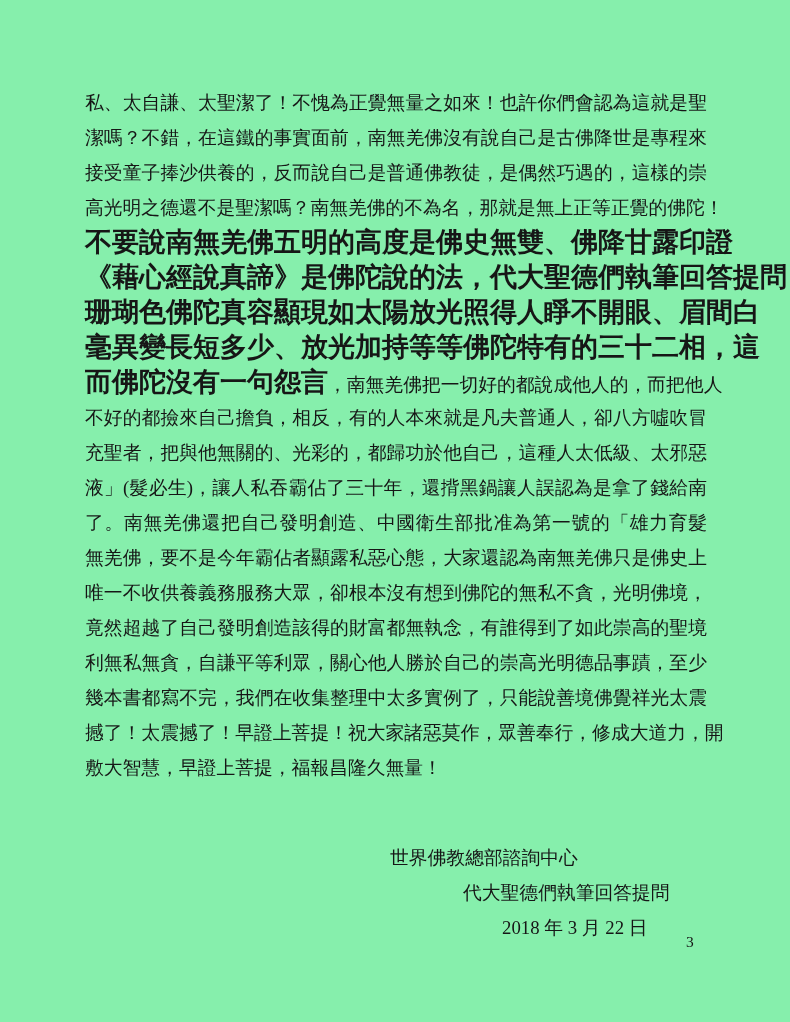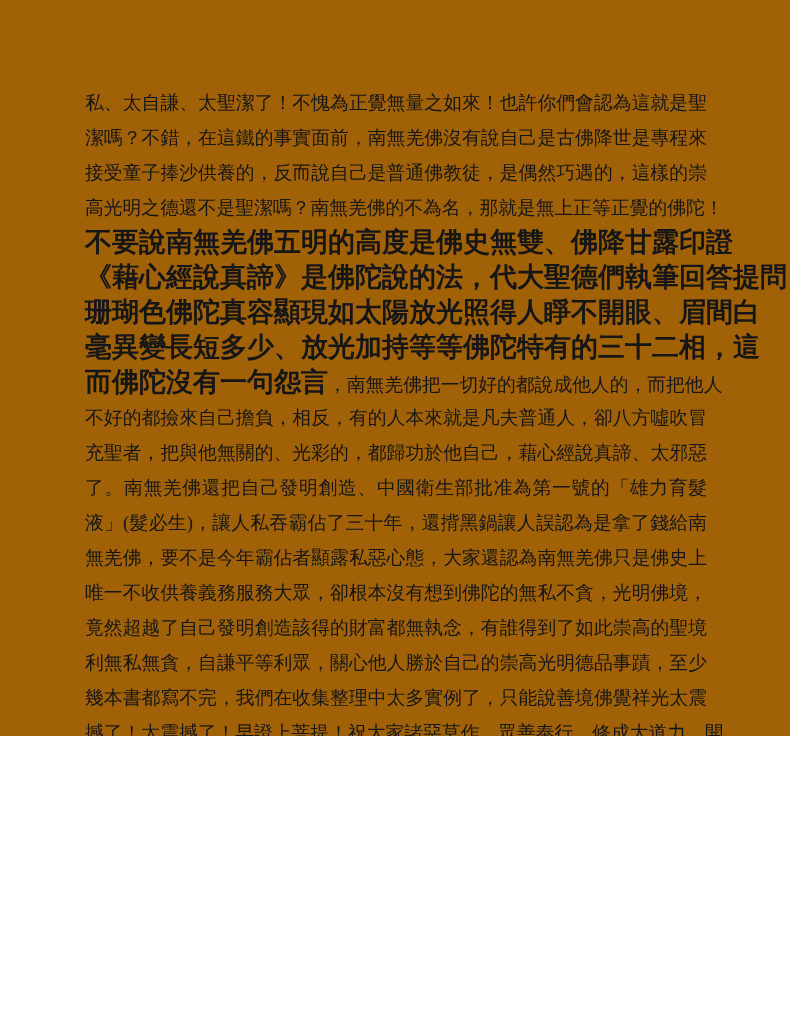--- a/index.html
+++ b/index.html
@@ -3,22 +3,22 @@
 <meta charset="utf-8">
 <style>
   html, body { margin: 0; padding: 0; }
   body {
     width: 790px; height: 1022px;
     background: #ffffff;
     font-family: "Liberation Serif", "DejaVu Serif", serif;
   }
   .page {
     position: relative;
-    width: 790px; height: 736px;
-    background: #a16207;
+    width: 790px; height: 1022px;
+    background: #86efac;
     color: #161616;
     overflow: hidden;
   }
   .body-text {
     position: absolute;
     left: 85px; top: 85px;
     width: 622px;
   }
   .line {
     height: 35px;
@@ -67,28 +67,33 @@
       <div class="line j"><span class="seg-normal">私、太自謙、太聖潔了！不愧為正覺無量之如來！也許你們會認為這就是聖</span></div>
       <div class="line j"><span class="seg-normal">潔嗎？不錯，在這鐵的事實面前，南無羌佛沒有說自己是古佛降世是專程來</span></div>
       <div class="line j"><span class="seg-normal">接受童子捧沙供養的，反而說自己是普通佛教徒，是偶然巧遇的，這樣的崇</span></div>
       <div class="line j"><span class="seg-normal">高光明之德還不是聖潔嗎？南無羌佛的不為名，那就是無上正等正覺的佛陀！</span></div>
       <div class="line"><span class="seg-bold">不要說南無羌佛五明的高度是佛史無雙、佛降甘露印證</span></div>
       <div class="line"><span class="seg-bold">《藉心經說真諦》是佛陀說的法，代大聖德們執筆回答提問</span></div>
       <div class="line"><span class="seg-bold">珊瑚色佛陀真容顯現如太陽放光照得人睜不開眼、眉間白</span></div>
       <div class="line"><span class="seg-bold">毫異變長短多少、放光加持等等佛陀特有的三十二相，這</span></div>
       <div class="line"><span class="seg-bold">而佛陀沒有一句怨言</span><span class="seg-normal">，南無羌佛把一切好的都說成他人的，而把他人</span></div>
       <div class="line j"><span class="seg-normal">不好的都撿來自己擔負，相反，有的人本來就是凡夫普通人，卻八方噓吹冒</span></div>
-      <div class="line j"><span class="seg-normal">充聖者，把與他無關的、光彩的，都歸功於他自己，藉心經說真諦、太邪惡</span></div>
+      <div class="line j"><span class="seg-normal">充聖者，把與他無關的、光彩的，都歸功於他自己，這種人太低級、太邪惡</span></div>
+      <div class="line j"><span class="seg-normal">液」(髮必生)，讓人私吞霸佔了三十年，還揹黑鍋讓人誤認為是拿了錢給南</span></div>
       <div class="line j"><span class="seg-normal">了。南無羌佛還把自己發明創造、中國衛生部批准為第一號的「雄力育髮</span></div>
-      <div class="line j"><span class="seg-normal">液」(髮必生)，讓人私吞霸佔了三十年，還揹黑鍋讓人誤認為是拿了錢給南</span></div>
       <div class="line j"><span class="seg-normal">無羌佛，要不是今年霸佔者顯露私惡心態，大家還認為南無羌佛只是佛史上</span></div>
       <div class="line j"><span class="seg-normal">唯一不收供養義務服務大眾，卻根本沒有想到佛陀的無私不貪，光明佛境，</span></div>
       <div class="line j"><span class="seg-normal">竟然超越了自己發明創造該得的財富都無執念，有誰得到了如此崇高的聖境</span></div>
       <div class="line j"><span class="seg-normal">利無私無貪，自謙平等利眾，關心他人勝於自己的崇高光明德品事蹟，至少</span></div>
       <div class="line j"><span class="seg-normal">幾本書都寫不完，我們在收集整理中太多實例了，只能說善境佛覺祥光太震</span></div>
       <div class="line j"><span class="seg-normal">撼了！太震撼了！早證上菩提！祝大家諸惡莫作，眾善奉行，修成大道力，開</span></div>
       <div class="line"><span class="seg-normal">敷大智慧，早證上菩提，福報昌隆久無量！</span></div>
     </div>
 
+  <div class="signature">
+    <div class="sig-line sig-org">世界佛教總部諮詢中心</div>
+    <div class="sig-line sig-author">代大聖德們執筆回答提問</div>
+    <div class="sig-line sig-date">2018 年 3 月 22 日</div>
+  </div>
 
   <div class="page-number">3</div>
 
 </div>
 
 </body></html>

